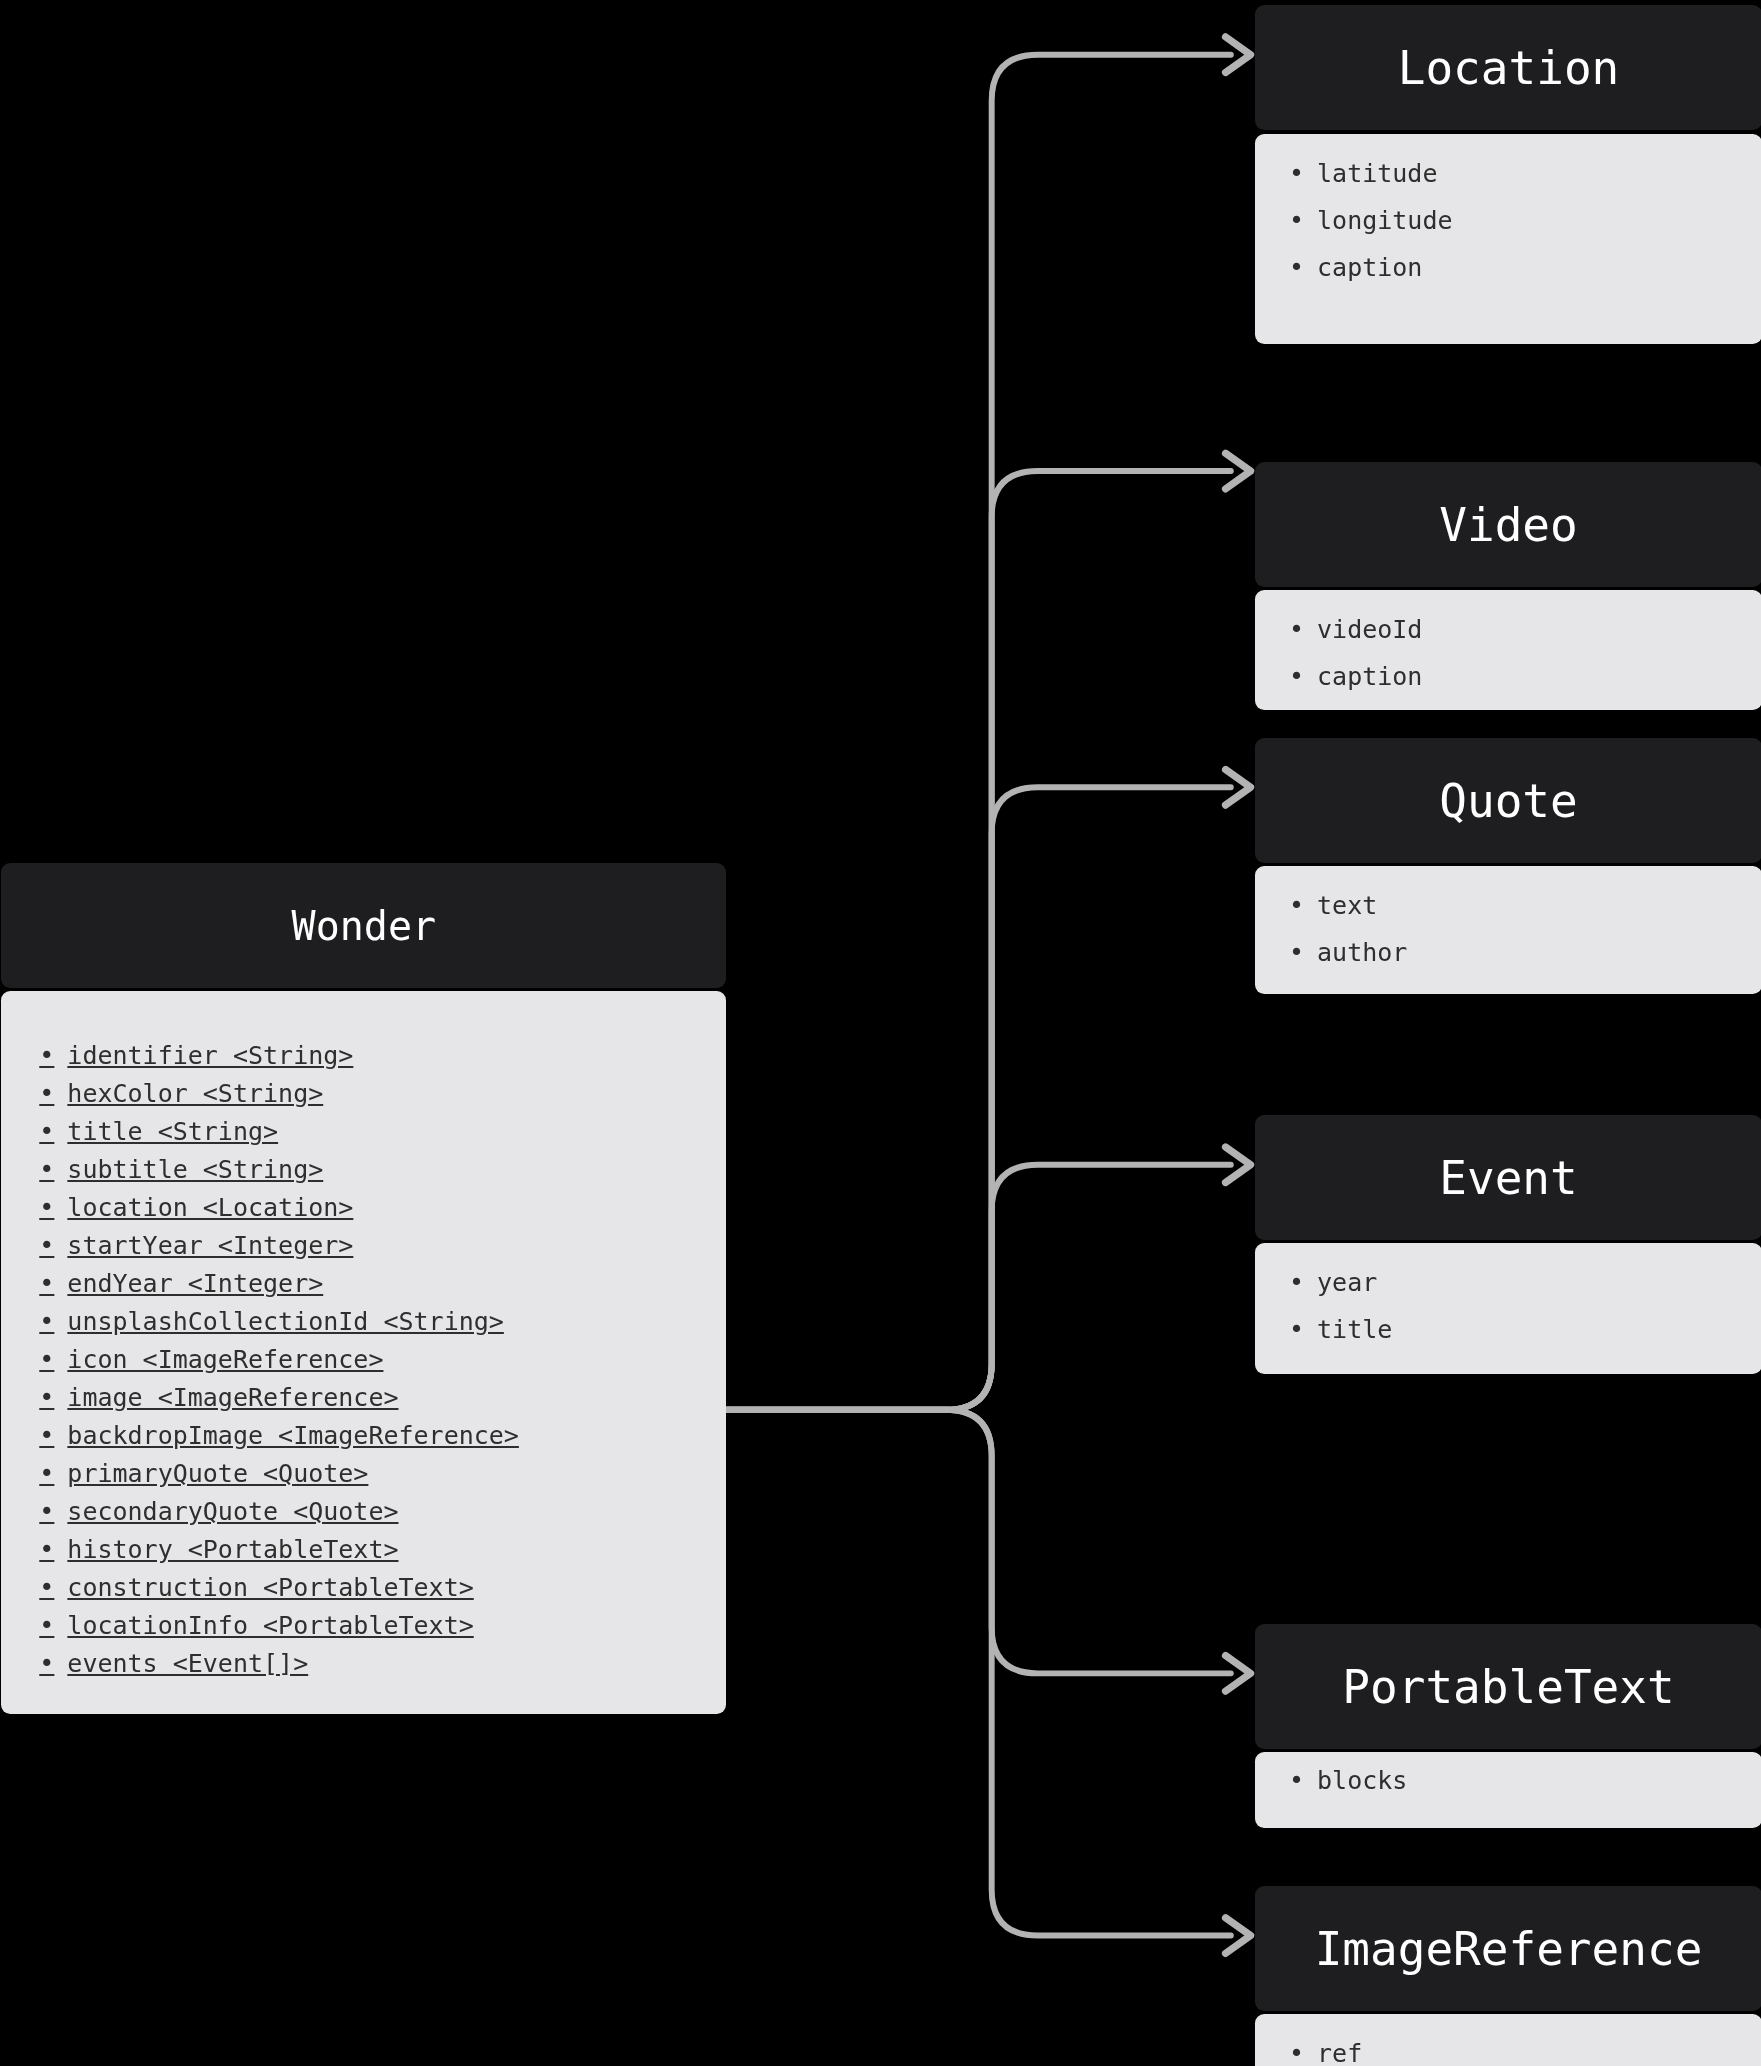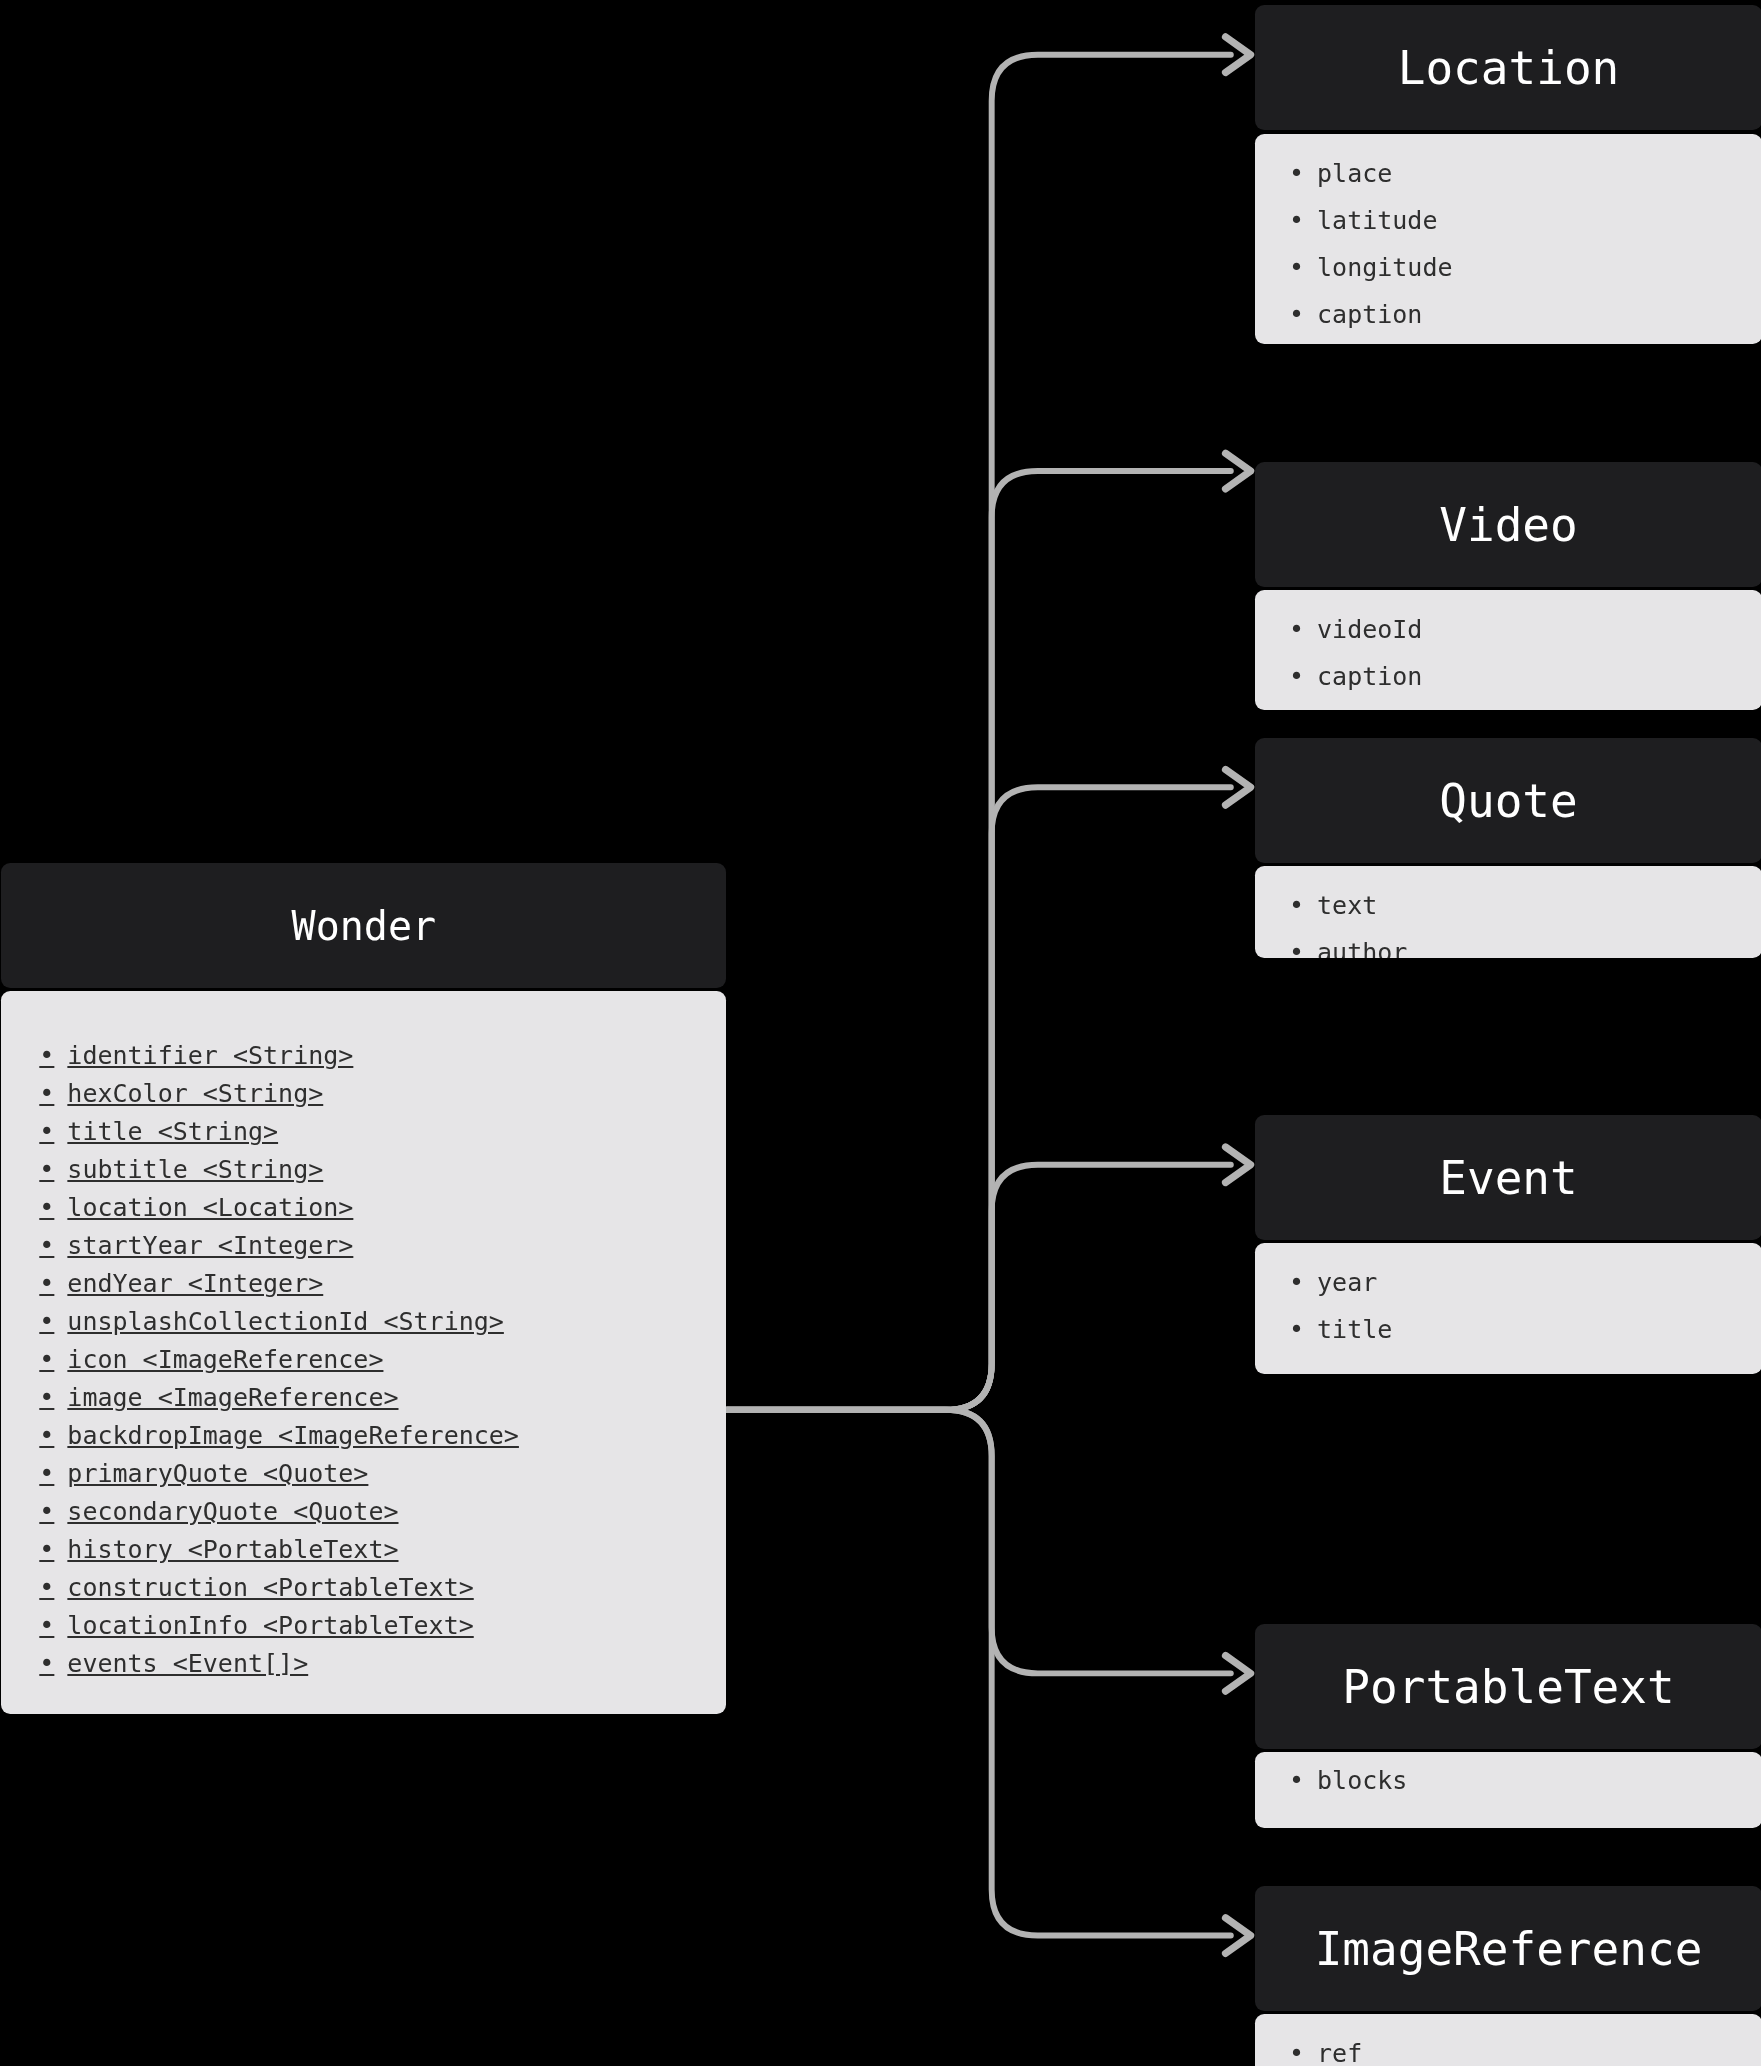--- a/index.html
+++ b/index.html
@@ -93,21 +93,20 @@
       </ul>
     </div>
   </div>
 
   <div class="entity target" style="left:1255px; top:5.3px; width:507px;">
     <div class="entity-header">
       <span class="entity-title">Location</span>
     </div>
     <div class="entity-body" style="height:210px;">
       <ul class="fields">
-        <li>place</li>
         <li>latitude</li>
         <li>longitude</li>
         <li>caption</li>
       </ul>
     </div>
   </div>
 
   <div class="entity target" style="left:1255px; top:422px; width:507px;margin-top:40px;">
     <div class="entity-header">
       <span class="entity-title">Video</span>
@@ -117,21 +116,21 @@
         <li>videoId</li>
         <li>caption</li>
       </ul>
     </div>
   </div>
 
   <div class="entity target" style="left:1255px; top:738px; width:507px;border-radius:16px;">
     <div class="entity-header">
       <span class="entity-title">Quote</span>
     </div>
-    <div class="entity-body" style="height:92px;">
+    <div class="entity-body" style="height:128px;">
       <ul class="fields">
         <li>text</li>
         <li>author</li>
       </ul>
     </div>
   </div>
 
   <div class="entity target" style="left:1255px; top:1115px; width:507px;">
     <div class="entity-header">
       <span class="entity-title">Event</span>

